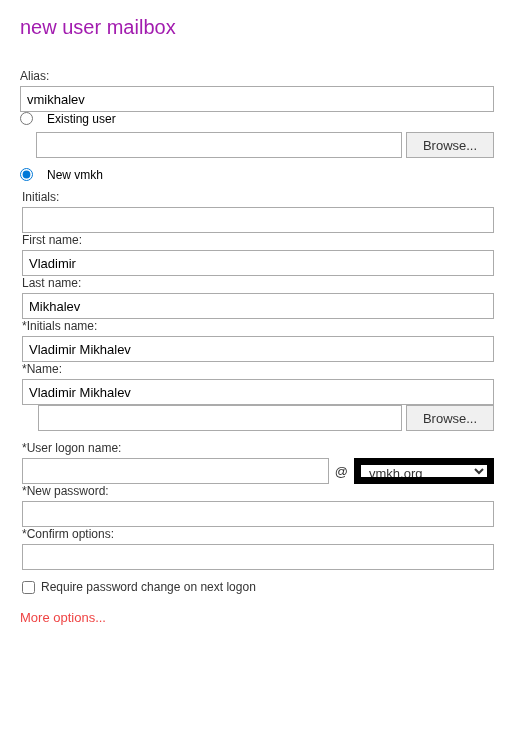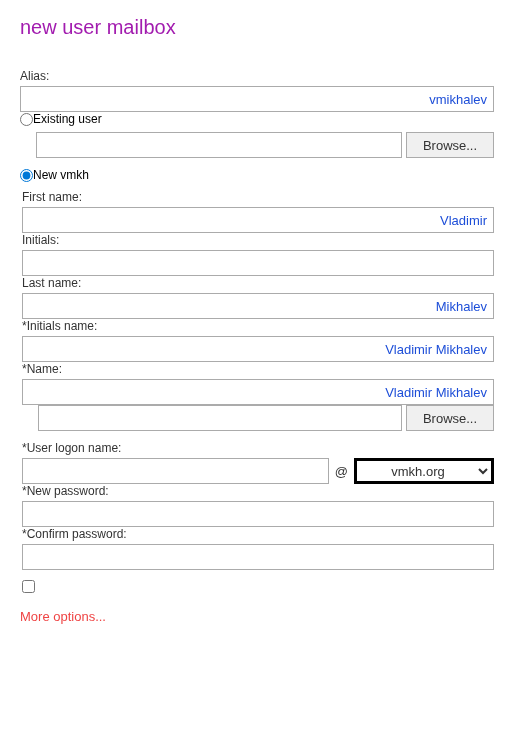--- a/index.html
+++ b/index.html
@@ -39,34 +39,33 @@
       color: #333;
     }
 
     input[type="text"],
     input[type="password"] {
       width: 100%;
       height: 26px;
       border: 1px solid #ababab;
       padding: 2px 6px;
       font-size: 13px;
-      color: #1d4ed8;
+      color: #000000;
       background: #fff;
       outline: none;
-      text-align: right;
     }
 
     .radio-group {
       margin-bottom: 8px;
     }
 
     .radio-label {
       display: flex;
-      align-items: flex-end;
-      gap: 0;
+      align-items: flex-start;
+      gap: 14px;
       font-size: 12px;
       cursor: pointer;
       margin-bottom: 6px;
     }
 
     .radio-label input[type="radio"] {
       margin: 0;
       cursor: pointer;
       accent-color: #0078d7;
     }
@@ -116,29 +115,28 @@
       outline: none;
     }
 
     .at-symbol {
       font-size: 13px;
       color: #333;
     }
 
     .domain-select {
       height: 26px;
-      border: 3px solid #000000;
+      border: 7px solid #000000;
       background: #fff;
       font-size: 13px;
       color: #333;
       padding: 0 4px;
       min-width: 140px;
       cursor: pointer;
       outline: none;
-      text-align: center;
     }
 
     .checkbox-row {
       display: flex;
       align-items: center;
       gap: 6px;
       margin-top: 10px;
     }
 
     .checkbox-row input[type="checkbox"] {
@@ -190,27 +188,27 @@
   <div class="radio-group">
     <label class="radio-label">
       <input type="radio" name="user-type" checked="" style="">
       <span>New vmkh</span>
     </label>
   </div>
 
   <div class="new-user-section">
 
     <div class="form-section">
+      <label class="field-label">Initials:</label>
+      <input type="text" value="" style="">
+    </div>
+
+    <div class="form-section">
       <label class="field-label">First name:</label>
       <input type="text" value="Vladimir" style="">
-    </div>
-
-    <div class="form-section">
-      <label class="field-label">Initials:</label>
-      <input type="text" value="" style="">
     </div>
 
     <div class="form-section">
       <label class="field-label">Last name:</label>
       <input type="text" value="Mikhalev" style="">
     </div>
 
     <div class="form-section">
       <label class="field-label">*Initials name:</label>
       <input type="text" value="Vladimir Mikhalev" style="">
@@ -238,25 +236,26 @@
         </select>
       </div>
     </div>
 
     <div class="form-section">
       <label class="field-label">*New password:</label>
       <input type="password" value="" style="">
     </div>
 
     <div class="form-section">
-      <label class="field-label">*Confirm password:</label>
+      <label class="field-label">*Confirm options:</label>
       <input type="password" value="" style="">
     </div>
 
     <div class="checkbox-row">
       <input type="checkbox" style="">
+      <span class="checkbox-label-text">Require password change on next logon</span>
     </div>
 
   </div>
 
   <a class="more-options-link">More options...</a>
 
 </div>
 
 </body></html>

